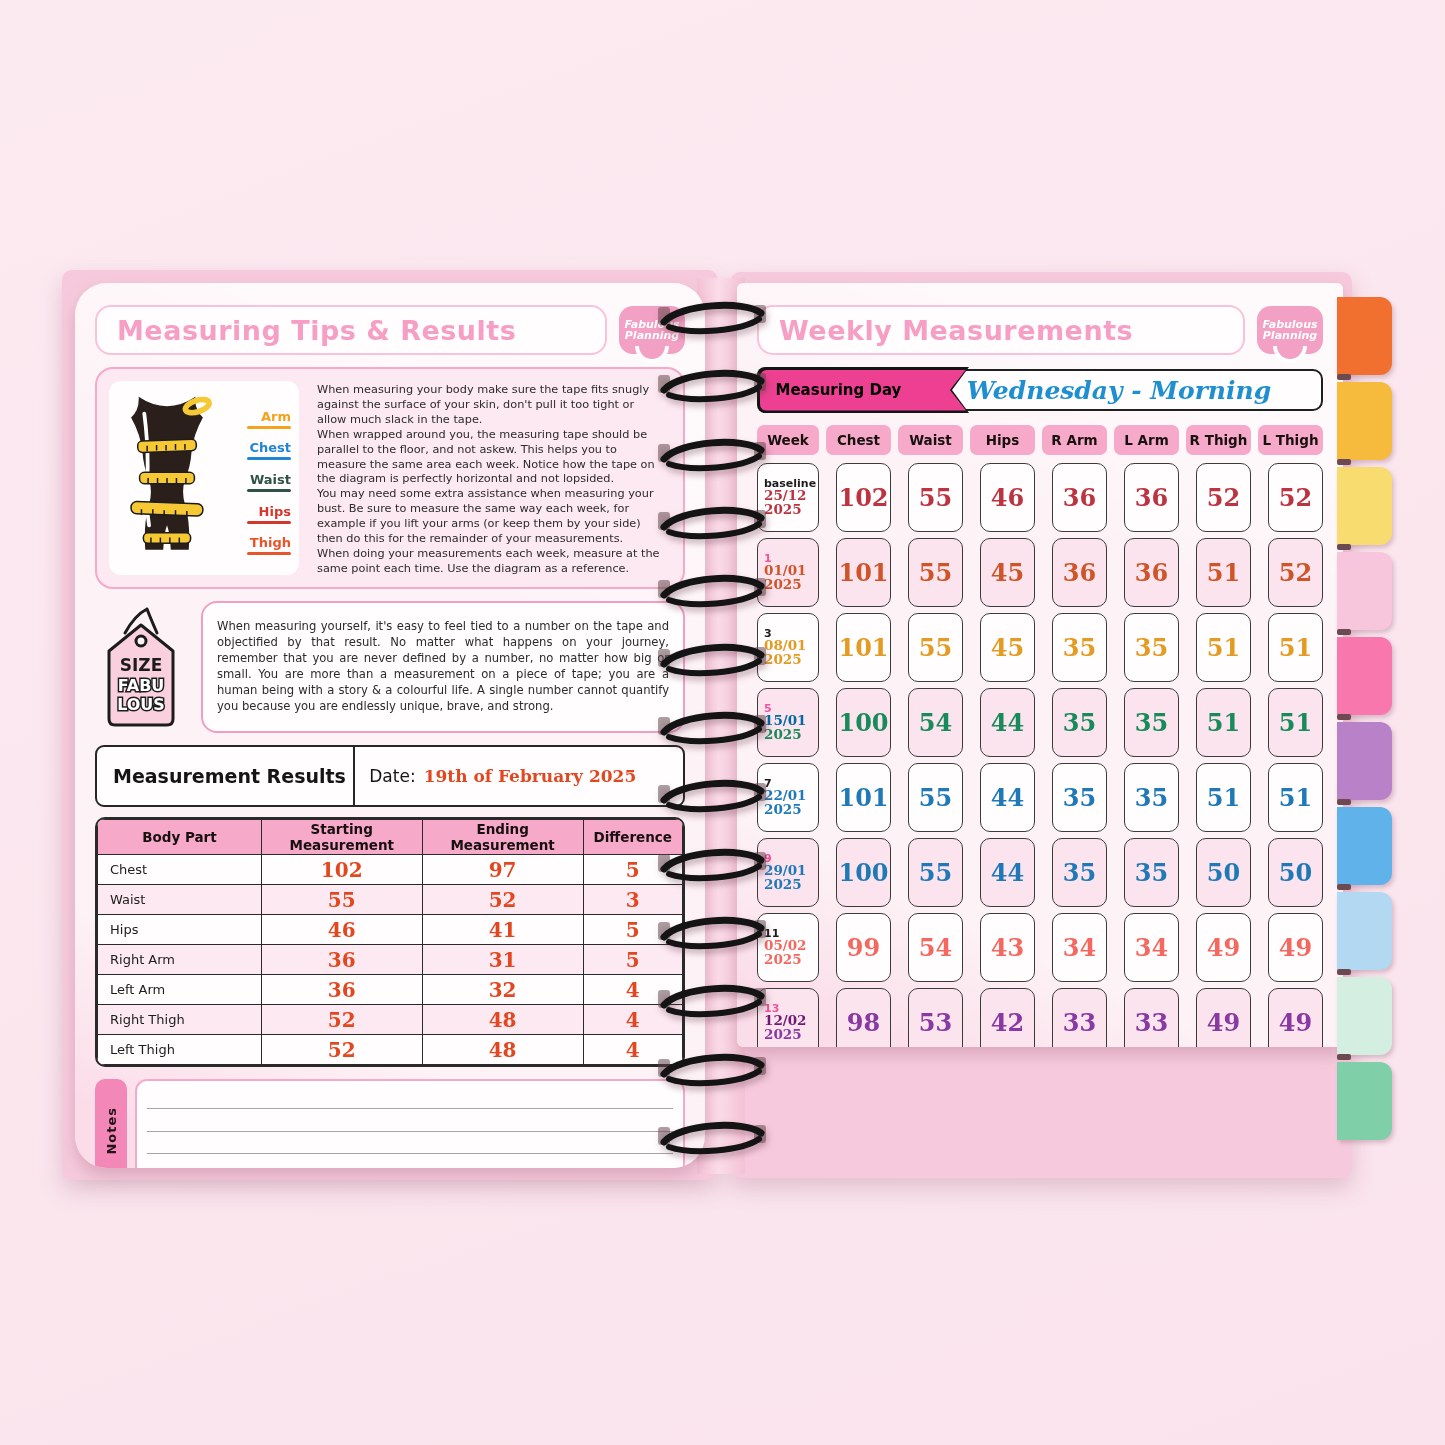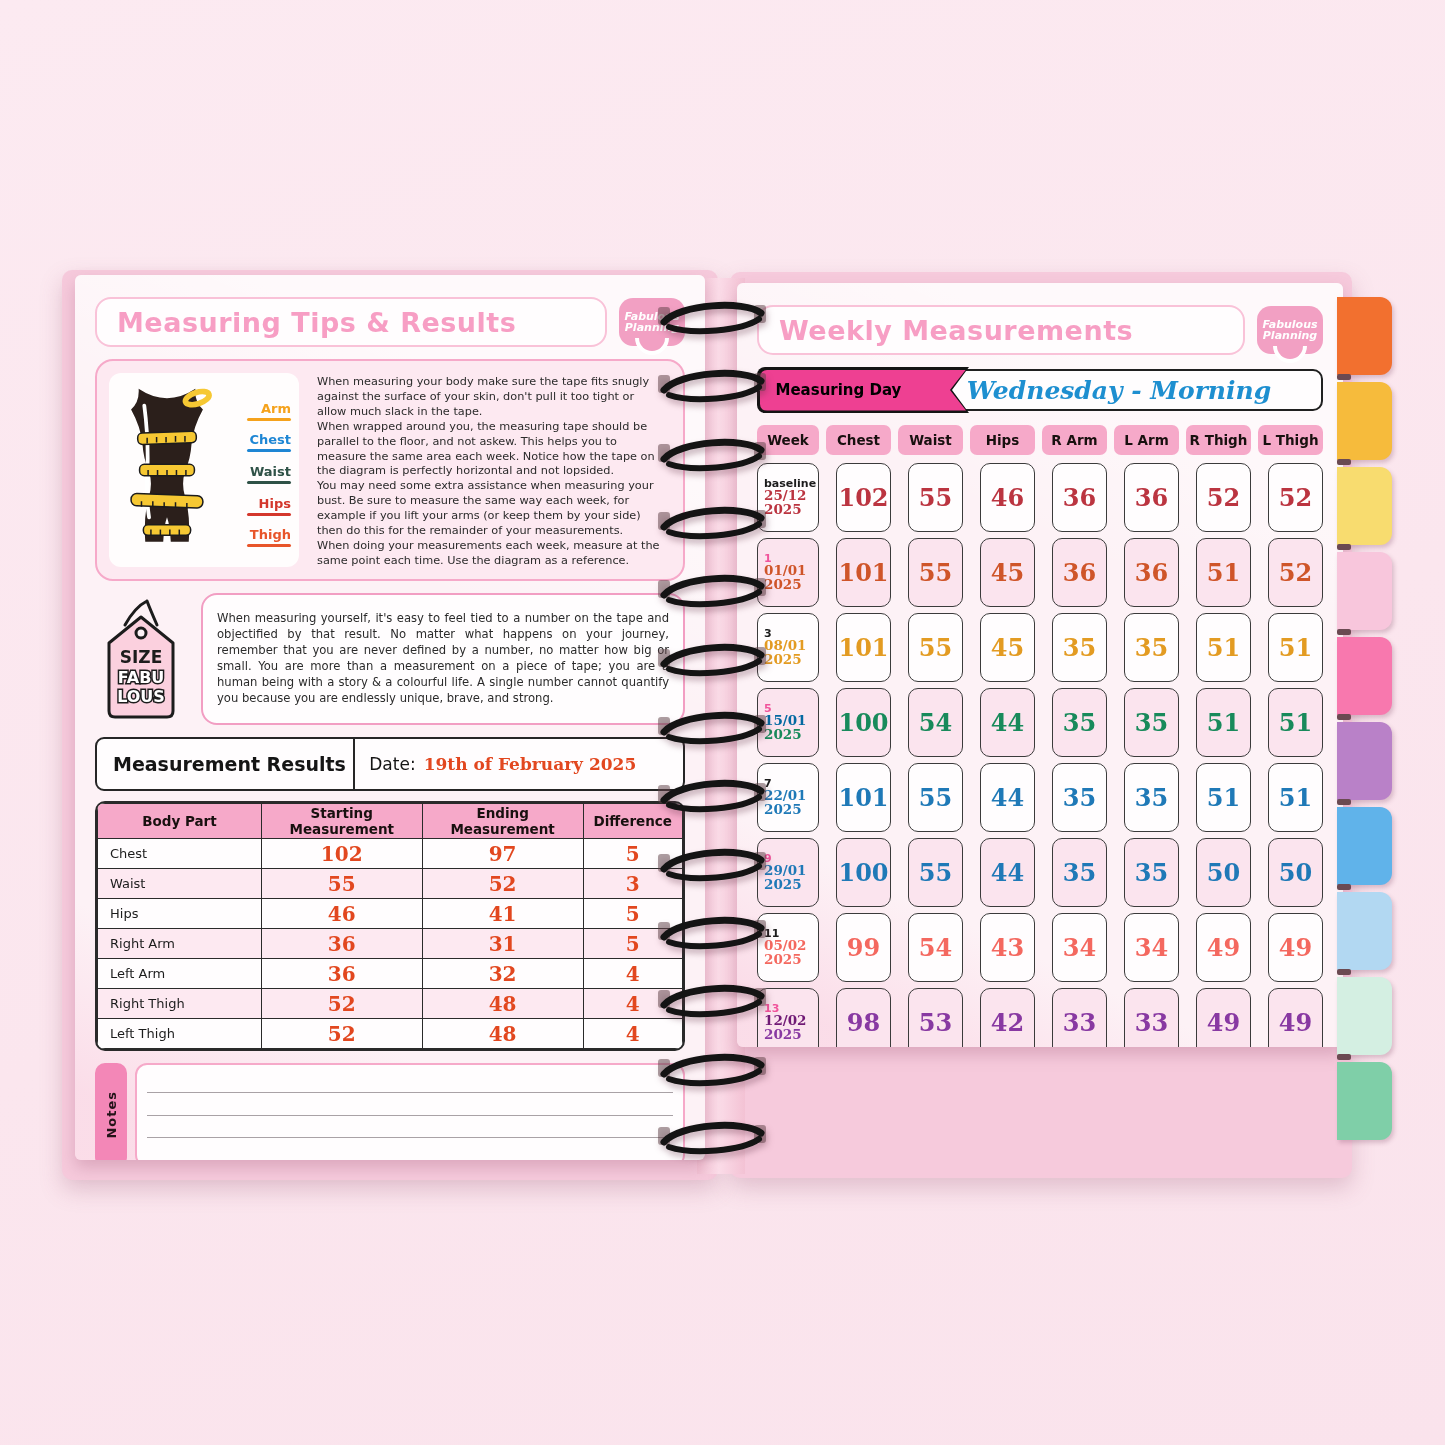--- a/index.html
+++ b/index.html
@@ -8,21 +8,21 @@
   .scene::before{content:"";position:absolute;left:0;top:0;width:100%;height:100%;
     background:linear-gradient(160deg,#fceaf1 0%,#fbe6ee 55%,#fae3ec 100%);}
   
   .page-under{position:absolute;background:#f6cadc;border-radius:10px;box-shadow:0 10px 22px rgba(150,80,110,.25);}
   .page{position:absolute;background:#fdf2f6;border-radius:6px;box-shadow:0 8px 16px rgba(160,90,120,.30);overflow:hidden;}
   .page::before{content:"";position:absolute;inset:0;
     background:
       linear-gradient(205deg, rgba(255,255,255,.55) 0 18%, rgba(255,255,255,0) 38%),
       linear-gradient(25deg, rgba(248,195,216,.45) 0 6%, rgba(248,195,216,0) 22%);}
   .page-inner{position:relative;height:100%;box-sizing:border-box;padding:20px;display:flex;flex-direction:column;}
-  #left-page{left:75px;top:275px;width:630px;height:885px;}
+  #left-page{left:75px;top:283px;width:630px;height:885px;border-radius:32px;}
   #right-page{left:737px;top:283px;width:606px;height:764px;}
   #left-under{left:62px;top:270px;width:656px;height:910px;}
   #right-under{left:730px;top:272px;width:622px;height:906px;}
   .spine{position:absolute;left:697px;top:278px;width:48px;height:896px;background:linear-gradient(90deg,#f3c2d4,#fbdce8 45%,#f3c2d4);}
   
   .header-row{display:flex;align-items:center;gap:12px;height:54px;flex:0 0 auto;}
   .title-pill{flex:1;height:50px;background:#fffdfe;border:2.5px solid #f9c2d8;border-radius:16px;
     display:flex;align-items:center;padding:0 20px;box-sizing:border-box;}
   .title-pill span{font-size:27px;font-weight:bold;color:#f79ec4;letter-spacing:.5px;}
   .logo{position:relative;width:66px;height:48px;background:#f2a0c3;border-radius:14px;
@@ -41,21 +41,21 @@
   .diag-label .u{width:44px;height:3px;border-radius:2px;margin-top:2px;}
   .tips-text{flex:1;display:flex;flex-direction:column;justify-content:space-between;padding:2px 4px;}
   .tips-text p{margin:0;font-size:11.3px;line-height:1.32;color:#2b2b2b;}
   
   .motivation-row{margin-top:12px;height:132px;display:flex;gap:10px;align-items:stretch;flex:0 0 auto;}
   .size-tag{width:96px;flex:0 0 auto;display:flex;align-items:center;justify-content:center;}
   .motivation-box{flex:1;background:#fffdfe;border:2.5px solid #f29ec3;border-radius:16px;padding:10px 14px;box-sizing:border-box;
     display:flex;align-items:center;}
   .motivation-box p{margin:0;font-size:11.6px;line-height:1.38;color:#2b2b2b;text-align:justify;}
   
-  .results-header{margin-top:12px;height:54px;background:#fffdfe;border:2.5px solid #262626;border-radius:9px;
+  .results-header{margin-top:12px;height:62px;background:#fffdfe;border:2.5px solid #262626;border-radius:9px;
     display:flex;align-items:stretch;flex:0 0 auto;box-sizing:border-box;}
   .rh-left{width:41%;display:flex;align-items:center;padding-left:16px;border-right:2.5px solid #262626;
     font-size:19px;font-weight:bold;color:#151515;}
   .rh-right{flex:1;display:flex;align-items:center;gap:8px;padding-left:14px;}
   .rh-date-label{font-size:17px;color:#151515;font-weight:500;}
   .rh-date-value{font-family:"DejaVu Serif", serif;font-size:17px;font-weight:bold;color:#e2471f;}
   
   .results-table{margin-top:10px;border:2px solid #2a2a2a;border-radius:10px;overflow:hidden;flex:0 0 auto;background:#fffdfe;}
   .results-table table{width:100%;border-collapse:collapse;}
   .results-table th{background:#f6a9c9;color:#18100f;font-size:13.5px;font-weight:bold;height:30px;border:1.4px solid #2a2a2a;}

